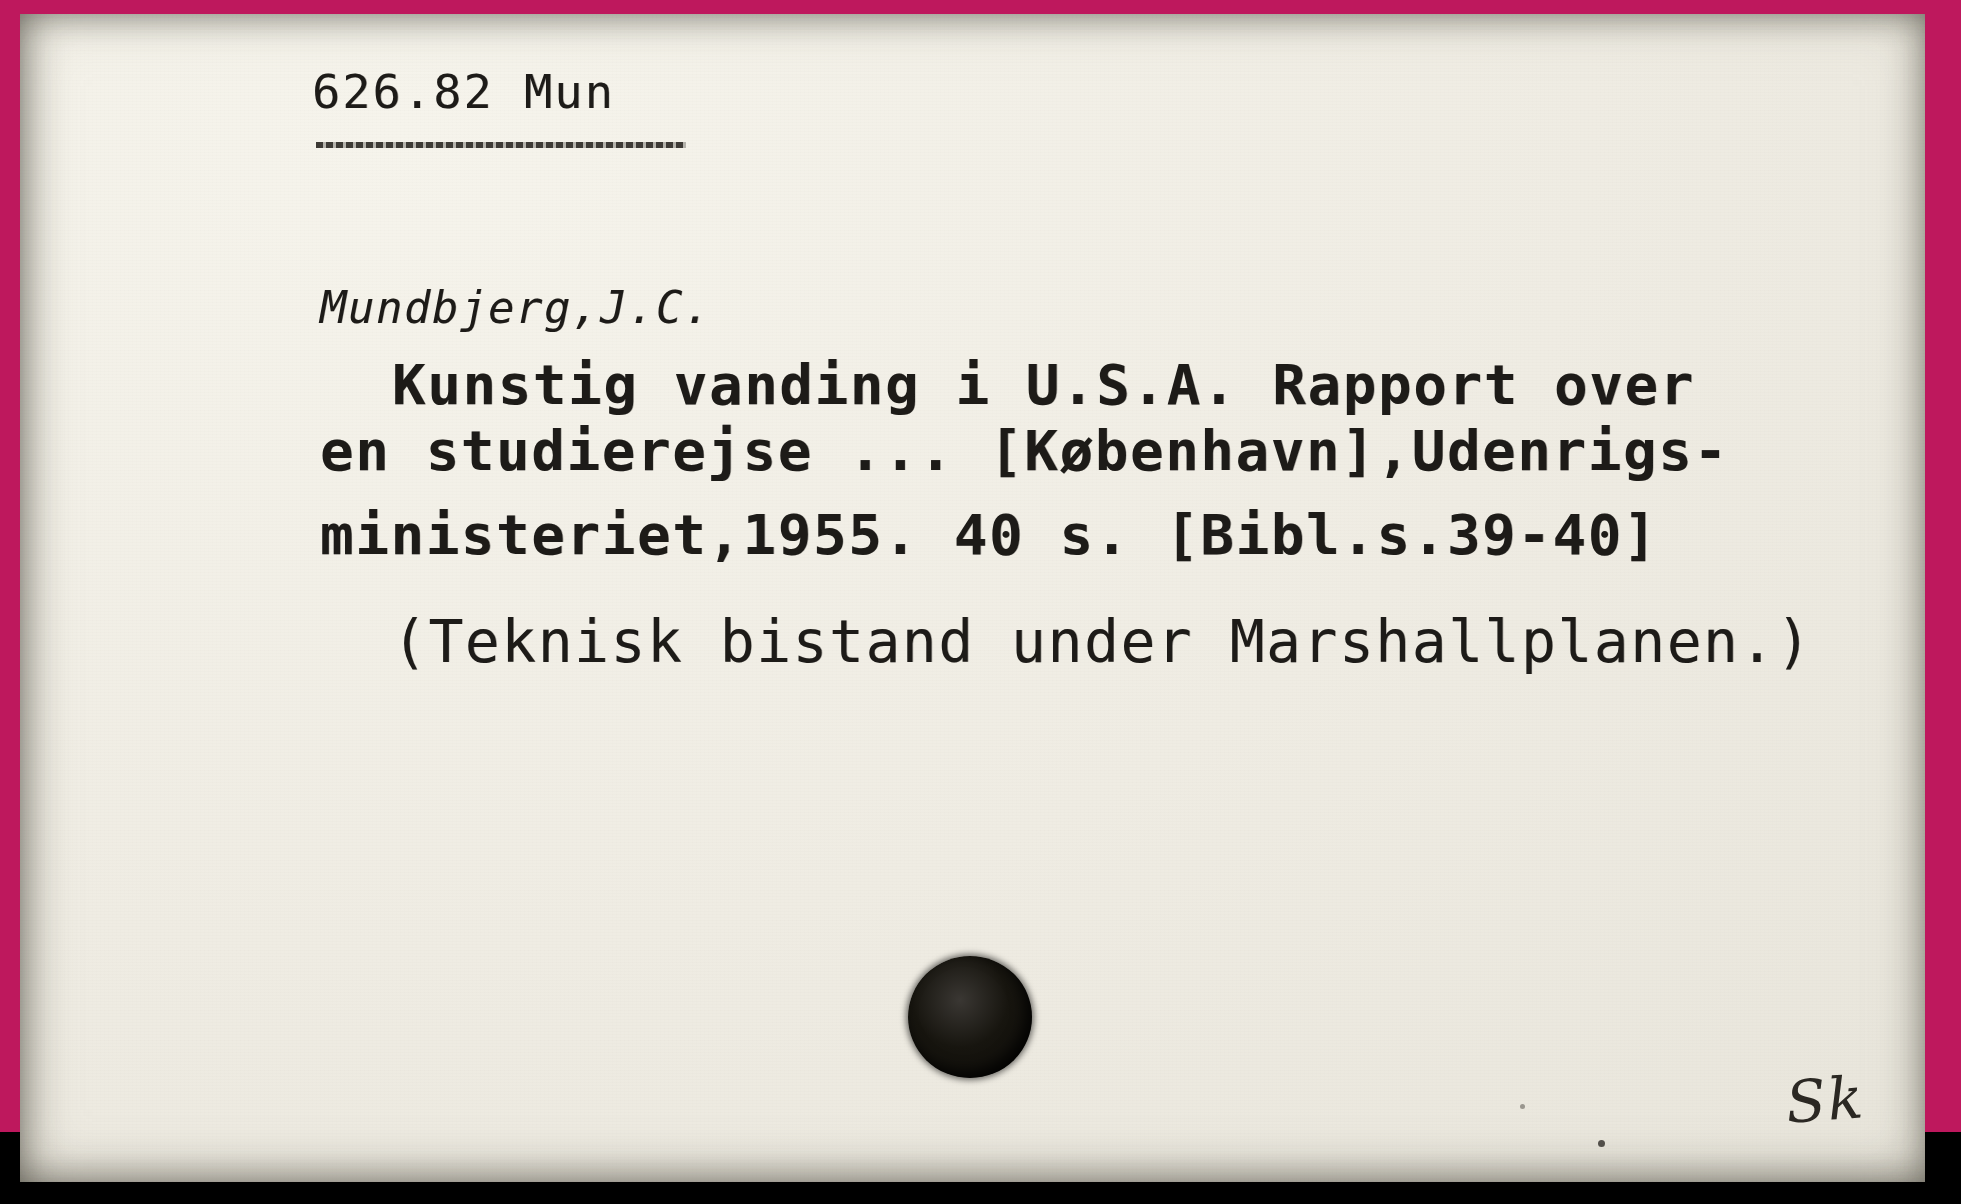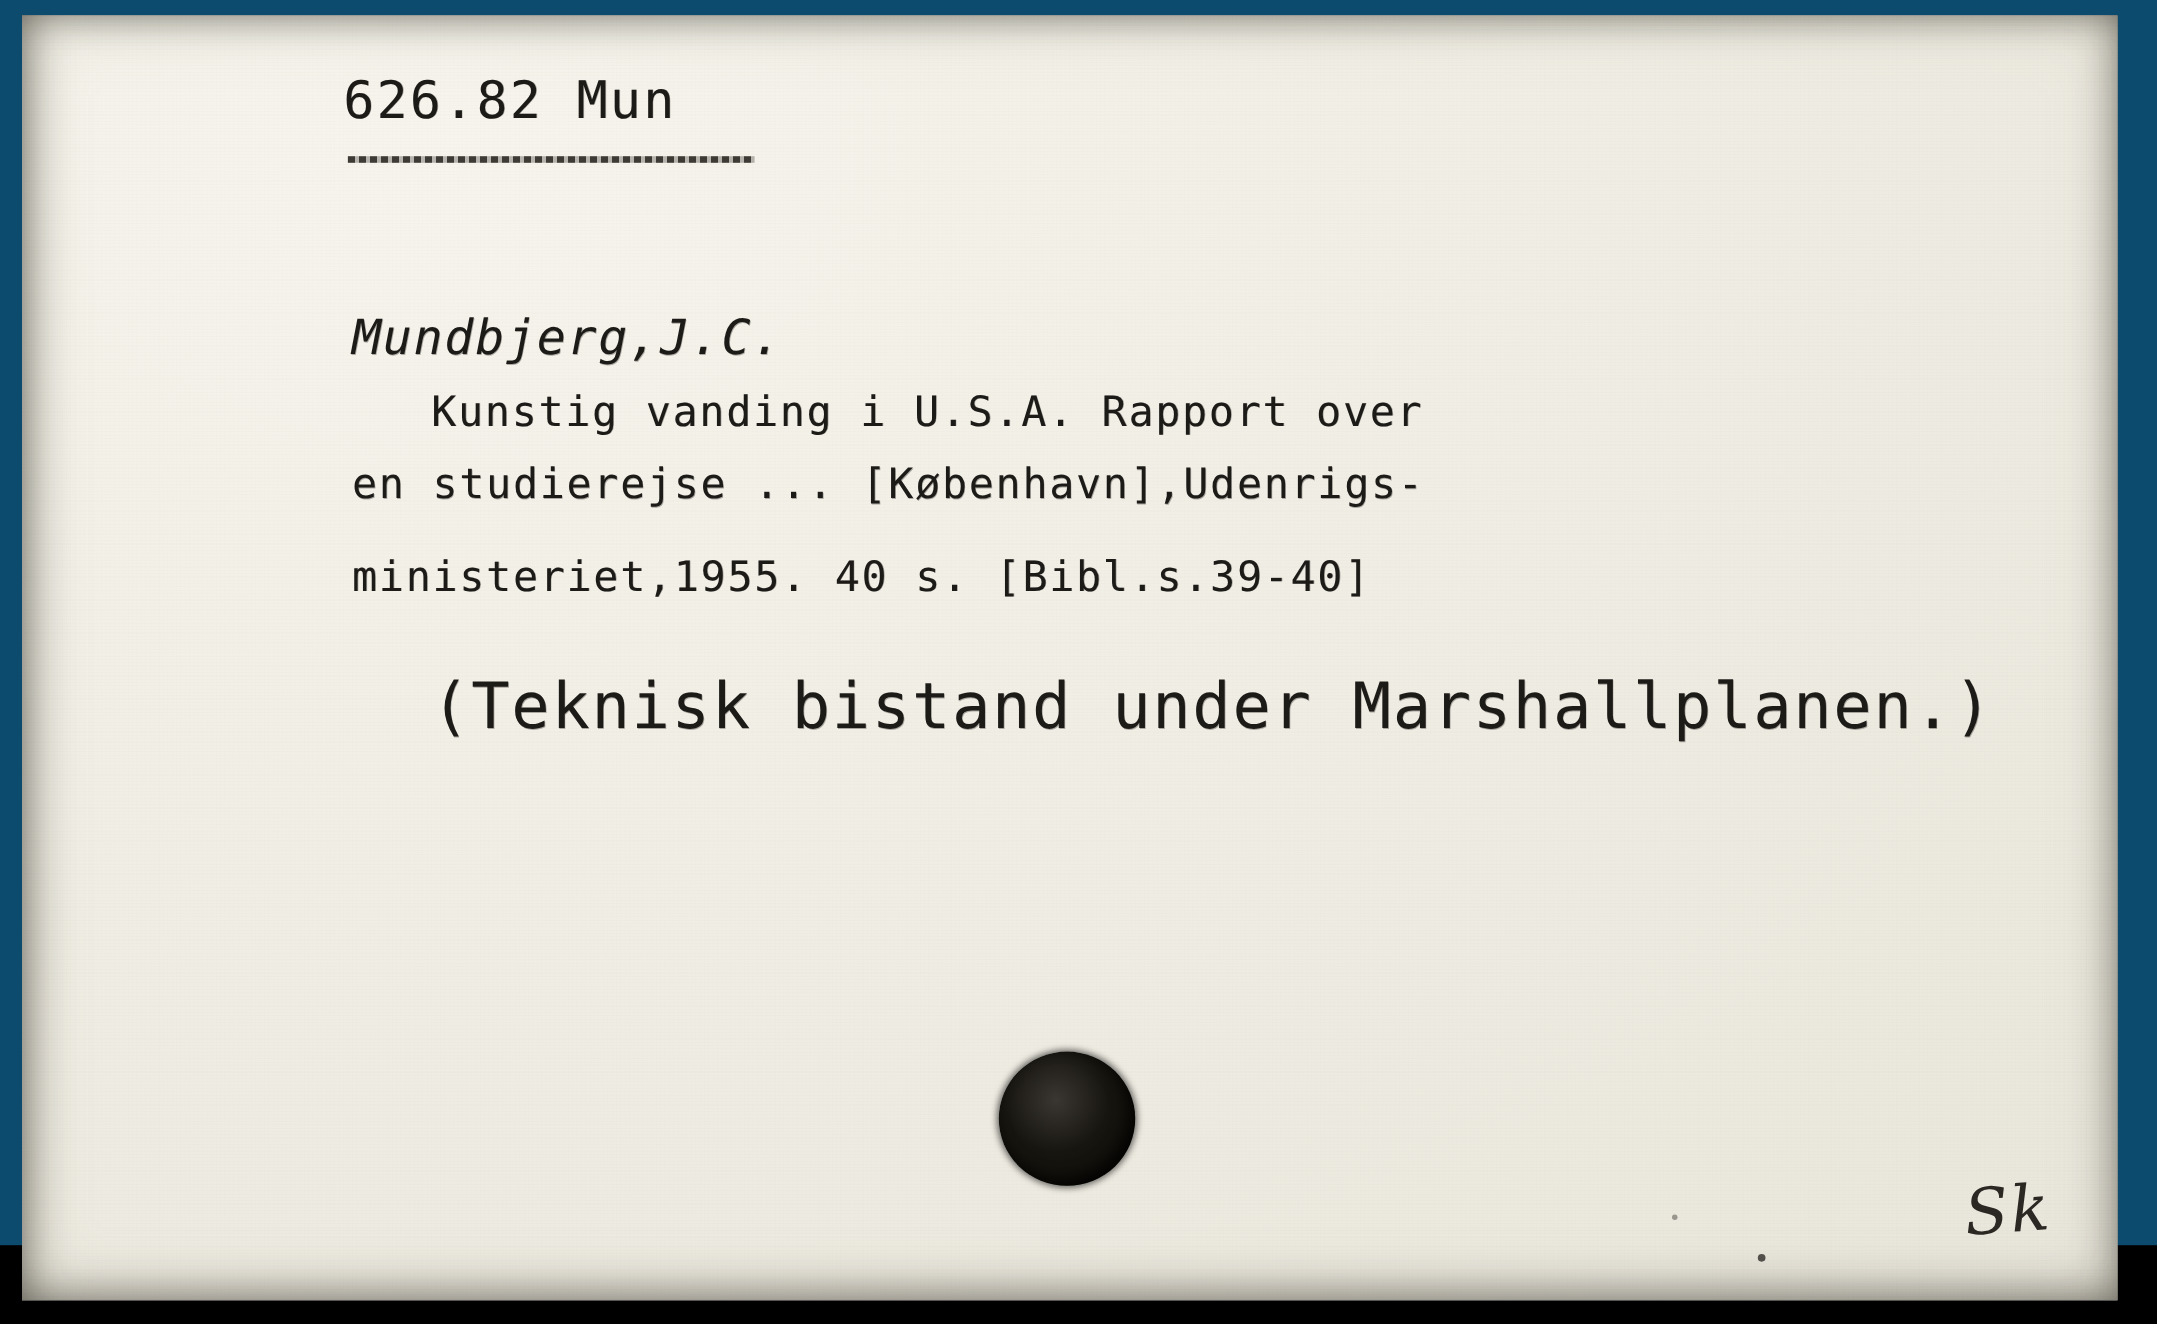--- a/index.html
+++ b/index.html
@@ -12,21 +12,21 @@
     height: 1204px;
     overflow: hidden;
     font-family: "DejaVu Sans Mono", monospace;
   }
 
   
   .scan {
     position: relative;
     width: 1961px;
     height: 1132px;
-    background: #0c4a6e;
+    background: #be185d;
   }
 
   
   .card {
     position: absolute;
     left: 20px;
     top: 14px;
     width: 1905px;
     height: 1168px;
     background: #f1efe7;
@@ -88,21 +88,22 @@
     filter: blur(0.3px);
   }
 
   .author {
     left: 300px;
     top: 268px;
     font-size: 44px;
     font-style: italic;
   }
   .body-line {
-    font-size: 38px;
+    font-size: 56px;
+    font-weight: bold;
   }
   .l1 { left: 372px;  top: 338px; }
   .l2 { left: 300px;  top: 404px; }
   .l3 { left: 300px;  top: 488px; }
   .note { left: 372px; top: 594px; font-size: 58px; }
 
   
   .punch-hole {
     position: absolute;
     left: 888px;

